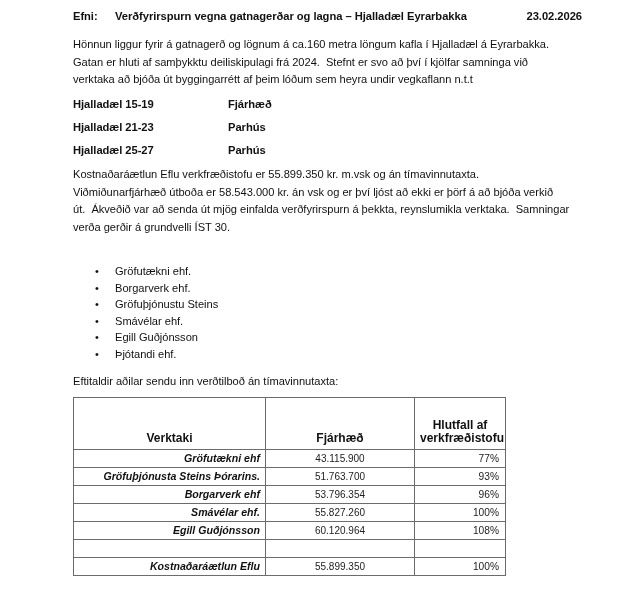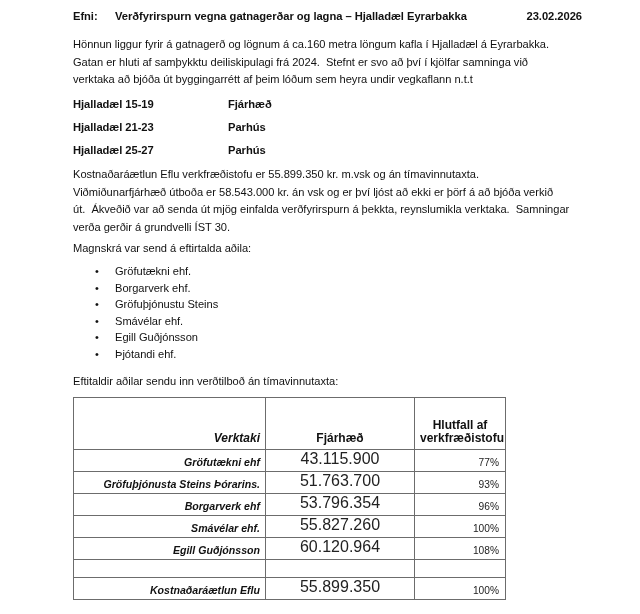--- a/index.html
+++ b/index.html
@@ -144,36 +144,36 @@
     white-space: nowrap;
   }
 
   table.bid-table thead th {
     height: 52px;
     font-weight: bold;
     font-size: 12px;
     vertical-align: bottom;
     padding-bottom: 4px;
   }
-  th.h-name { text-align: right; font-style: italic; }
+  th.h-name { text-align: center; }
   th.h-amt  { text-align: center; }
   th.h-pct  { text-align: center; line-height: 13px; }
   th.h-pct .pct-l1 { display: block; }
   th.h-pct .pct-l2 { display: block; }
 
   table.bid-table td.t-name {
     text-align: right;
     font-weight: bold;
     font-size: 10.6px;
     padding-bottom: 3px;
     font-style: italic;
   }
   table.bid-table td.t-amt {
     text-align: center;
-    font-size: 16px;
+    font-size: 10px;
     color: #222;
     padding-bottom: 3px;
   }
   table.bid-table td.t-pct {
     text-align: right;
     font-size: 10.2px;
     color: #222;
     padding-bottom: 3px;
     padding-right: 6px;
   }
@@ -211,21 +211,20 @@
     </div>
   </div>
 
   <div class="para" id="para-cost">
     <span class="ln">Kostnaðaráætlun Eflu verkfræðistofu er 55.899.350 kr. m.vsk og án tímavinnutaxta.</span>
     <span class="ln">Viðmiðunarfjárhæð útboða er 58.543.000 kr. án vsk og er því ljóst að ekki er þörf á að bjóða verkið</span>
     <span class="ln">út.  Ákveðið var að senda út mjög einfalda verðfyrirspurn á þekkta, reynslumikla verktaka.  Samningar</span>
     <span class="ln">verða gerðir á grundvelli ÍST 30.</span>
   </div>
 
-  <div class="para" id="para-sent">Magnskrá var send á eftirtalda aðila:</div>
 
   <ul class="bullets">
     <li>
       <span class="bullet-dot">•</span>
       <span>Gröfutækni ehf.</span>
     </li>
     <li>
       <span class="bullet-dot">•</span>
       <span>Borgarverk ehf.</span>
     </li>

